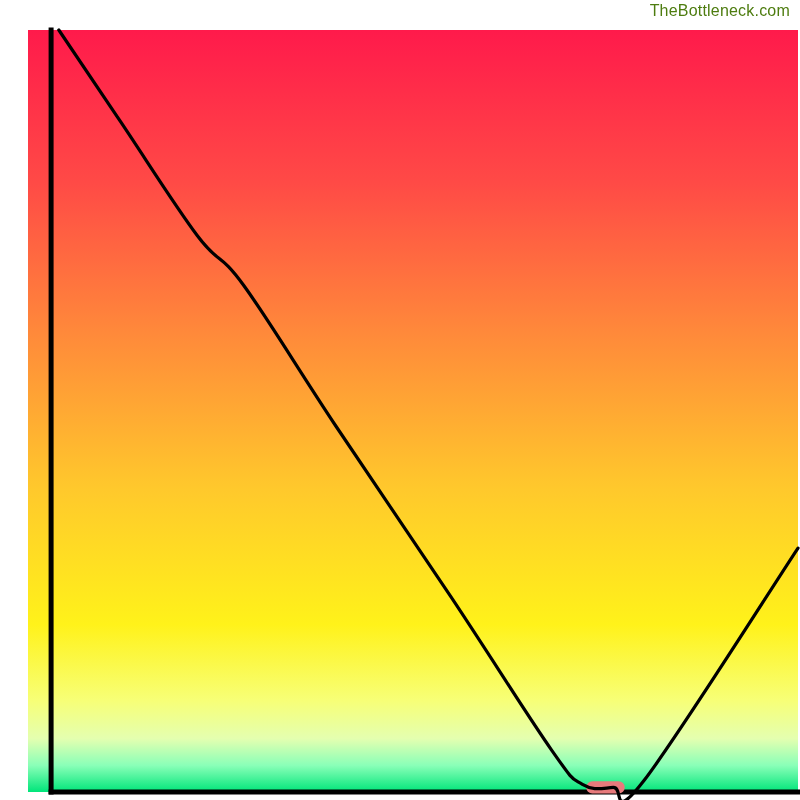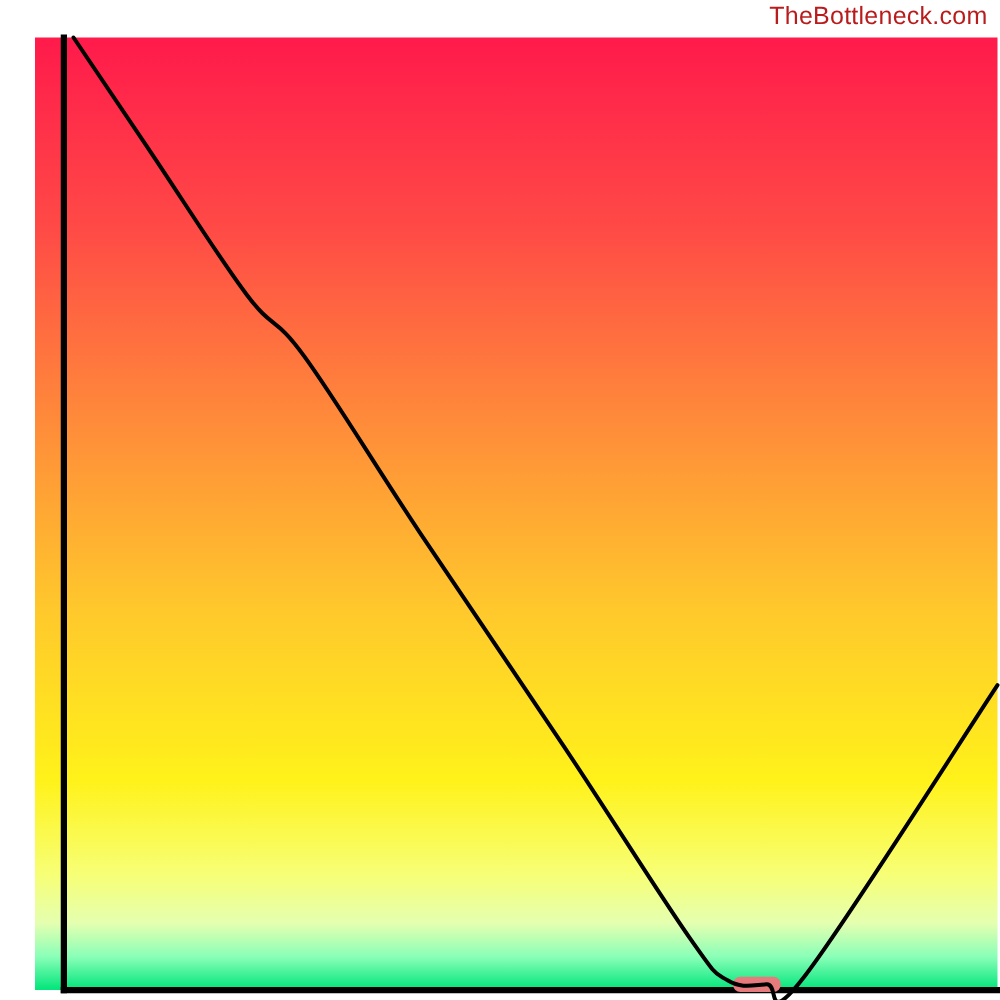--- a/index.html
+++ b/index.html
@@ -12,23 +12,23 @@
   }
   .chart-container {
     position: relative;
     width: 800px;
     height: 800px;
   }
   .watermark {
     position: absolute;
     top: 2px;
     right: 10px;
-    font-size: 20px;
+    font-size: 16px;
     font-weight: 500;
-    color: #b91c1c;
+    color: #4d7c0f;
     letter-spacing: 0.2px;
     z-index: 10;
   }
   svg {
     display: block;
   }
 </style>
 </head>
 <body>
 

